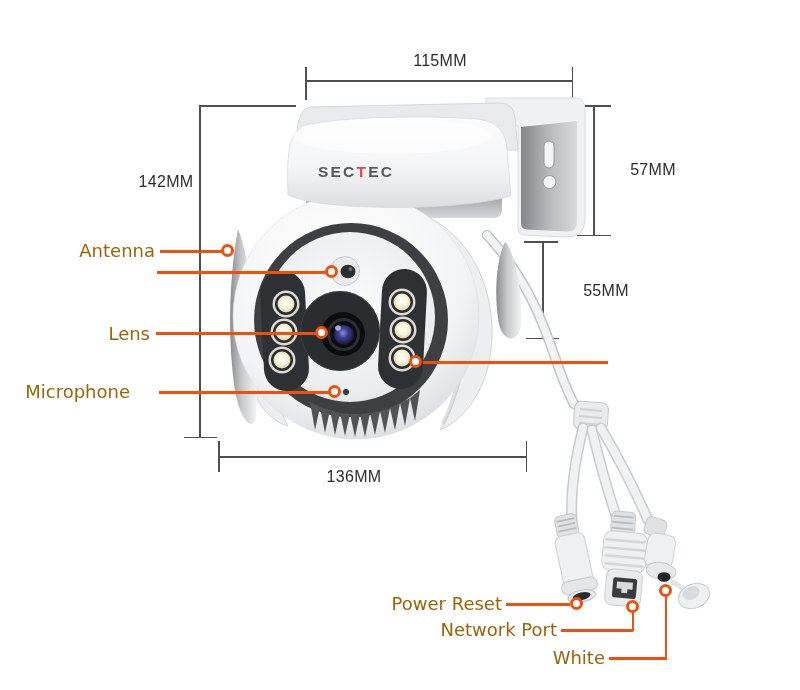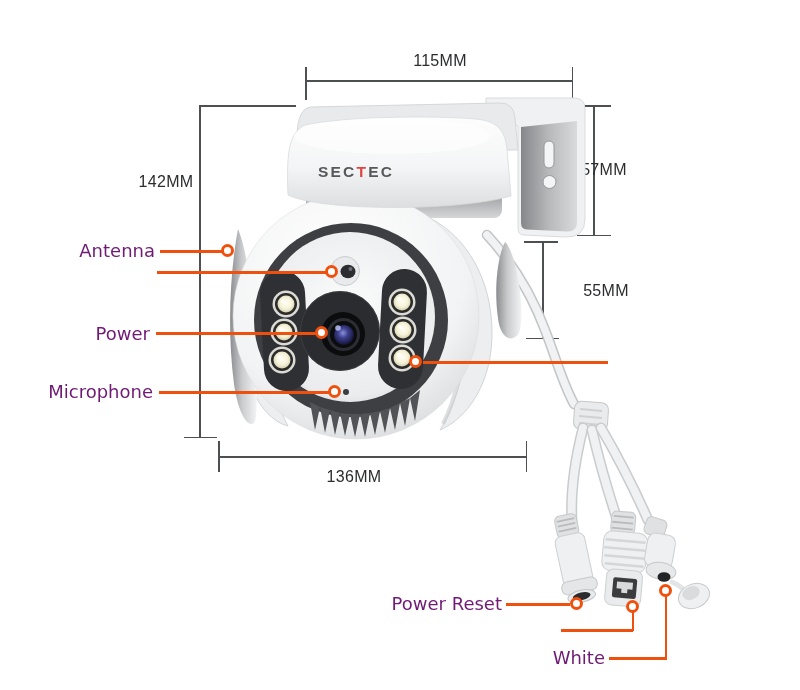--- a/index.html
+++ b/index.html
@@ -13,21 +13,21 @@
   .dim-label { position:absolute; width:100px; text-align:center;
                font:500 16px/19px "Liberation Sans", sans-serif;
                color:#2c2d2f; letter-spacing:.3px; }
 
   
   .leader { position:absolute; background:#F0500E; height:2.5px; }
   .leader.v { width:2.5px; }
   .marker { position:absolute; width:7px; height:7px; background:#ffffff;
             border:3.5px solid #F0500E; border-radius:50%; box-sizing:content-box; }
   .callout-label { position:absolute; white-space:nowrap;
-                   font:400 18px/21px "DejaVu Sans", sans-serif; color:#701a75; }
+                   font:400 18px/21px "DejaVu Sans", sans-serif; color:#a16207; }
 </style>
 </head>
 <body>
 
 <div class="stage">
 
   <div class="layer">
 
     <div class="dim-line" style="left:305px;top:80px;width:268px;height:1.5px"></div>
     <div class="dim-line" style="left:305px;top:67px;width:1.5px;height:33px"></div>
@@ -35,21 +35,21 @@
     <div class="dim-label" style="left:390px;top:51px">115MM</div>
 
     <div class="dim-line" style="left:199px;top:105px;width:1.5px;height:333px"></div>
     <div class="dim-line" style="left:199px;top:105px;width:97px;height:1.5px"></div>
     <div class="dim-line" style="left:184px;top:436.5px;width:33px;height:1.5px"></div>
     <div class="dim-label" style="left:116px;top:172px">142MM</div>
 
     <div class="dim-line" style="left:593px;top:105px;width:1.5px;height:131px"></div>
     <div class="dim-line" style="left:577px;top:105px;width:34px;height:1.5px"></div>
     <div class="dim-line" style="left:577px;top:234.5px;width:34px;height:1.5px"></div>
-    <div class="dim-label" style="left:554px;top:160px">57MM</div>
+    <div class="dim-label" style="left:603px;top:160px">57MM</div>
 
     <div class="dim-line" style="left:542px;top:241px;width:1.5px;height:98px"></div>
     <div class="dim-line" style="left:524px;top:241px;width:34px;height:1.5px"></div>
     <div class="dim-line" style="left:526px;top:337.5px;width:33px;height:1.5px"></div>
     <div class="dim-label" style="left:556px;top:281px">55MM</div>
 
     <div class="dim-line" style="left:219px;top:456px;width:308px;height:1.5px"></div>
     <div class="dim-line" style="left:218px;top:441px;width:1.5px;height:31px"></div>
     <div class="dim-line" style="left:525.5px;top:441px;width:1.5px;height:31px"></div>
     <div class="dim-label" style="left:304px;top:467px">136MM</div>
@@ -247,36 +247,37 @@
 
     <div class="leader" style="left:160px;top:250px;width:62px"></div>
     <div class="marker" style="left:221px;top:244px"></div>
     <div class="callout-label" style="right:645px;top:240px">Antenna</div>
 
     <div class="leader" style="left:157px;top:271px;width:169px"></div>
     <div class="marker" style="left:325px;top:265px"></div>
 
     <div class="leader" style="left:156px;top:332px;width:160px"></div>
     <div class="marker" style="left:315px;top:326px"></div>
-    <div class="callout-label" style="right:650px;top:323px">Power</div>
+    <div class="callout-label" style="right:650px;top:323px">Lens</div>
 
     <div class="leader" style="left:159px;top:391px;width:170px"></div>
     <div class="marker" style="left:328px;top:385px"></div>
-    <div class="callout-label" style="right:647px;top:381px">Microphone</div>
+    <div class="callout-label" style="right:670px;top:381px">Microphone</div>
 
     <div class="leader" style="left:423px;top:361px;width:185px"></div>
     <div class="marker" style="left:409px;top:355px"></div>
 
     <div class="leader" style="left:506px;top:603px;width:64px"></div>
     <div class="marker" style="left:570px;top:597px"></div>
     <div class="callout-label" style="right:298px;top:593px">Power Reset</div>
 
     <div class="leader" style="left:561px;top:629px;width:72px"></div>
     <div class="leader v" style="left:631.5px;top:608px;height:23px"></div>
     <div class="marker" style="left:626px;top:600px"></div>
+    <div class="callout-label" style="right:243px;top:619px">Network Port</div>
 
     <div class="leader" style="left:609px;top:657px;width:58px"></div>
     <div class="leader v" style="left:664.5px;top:593px;height:66px"></div>
     <div class="marker" style="left:659px;top:584px"></div>
     <div class="callout-label" style="right:195px;top:647px">White</div>
   </div>
 
 </div>
 
 </body></html>

